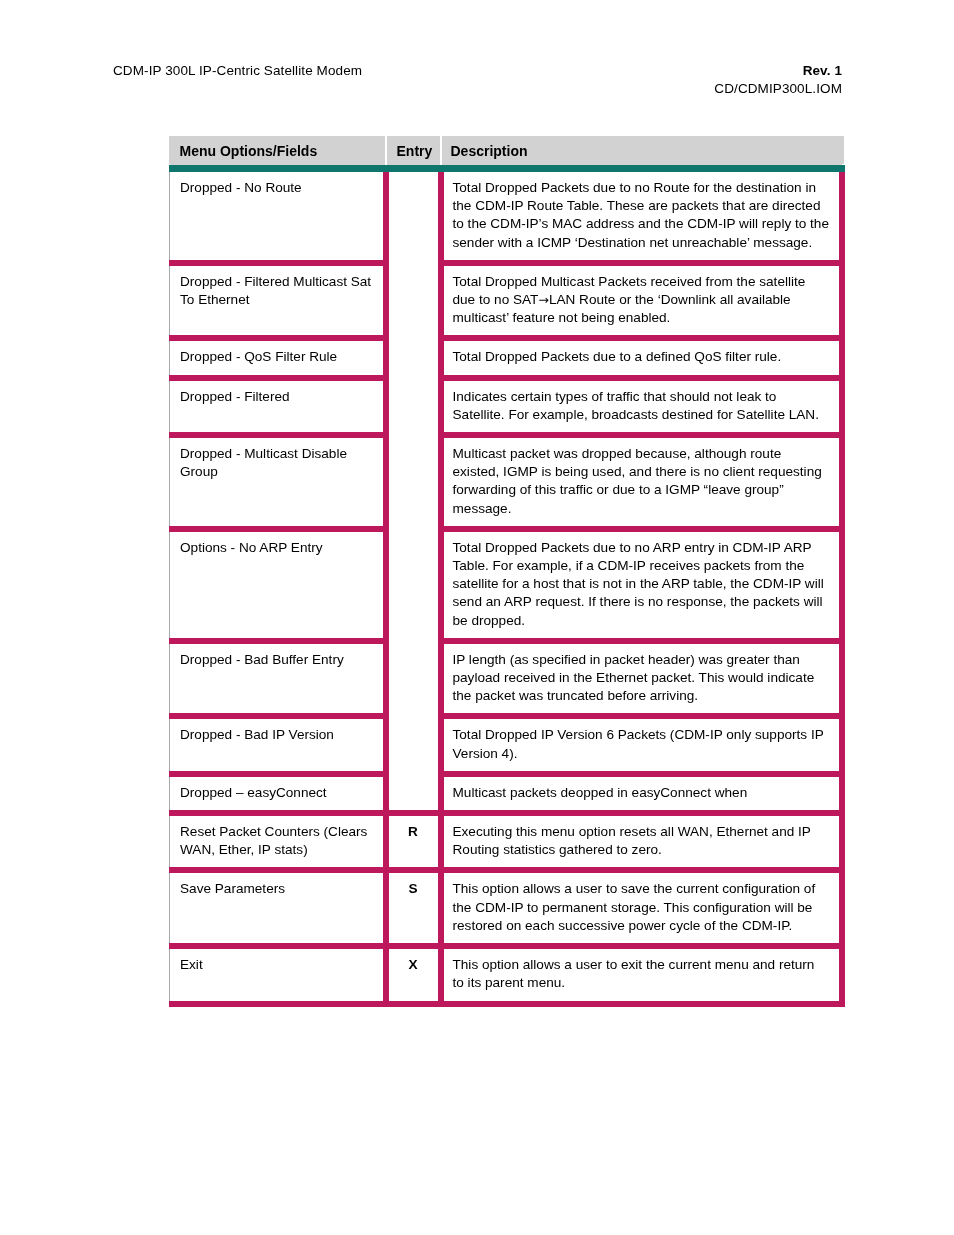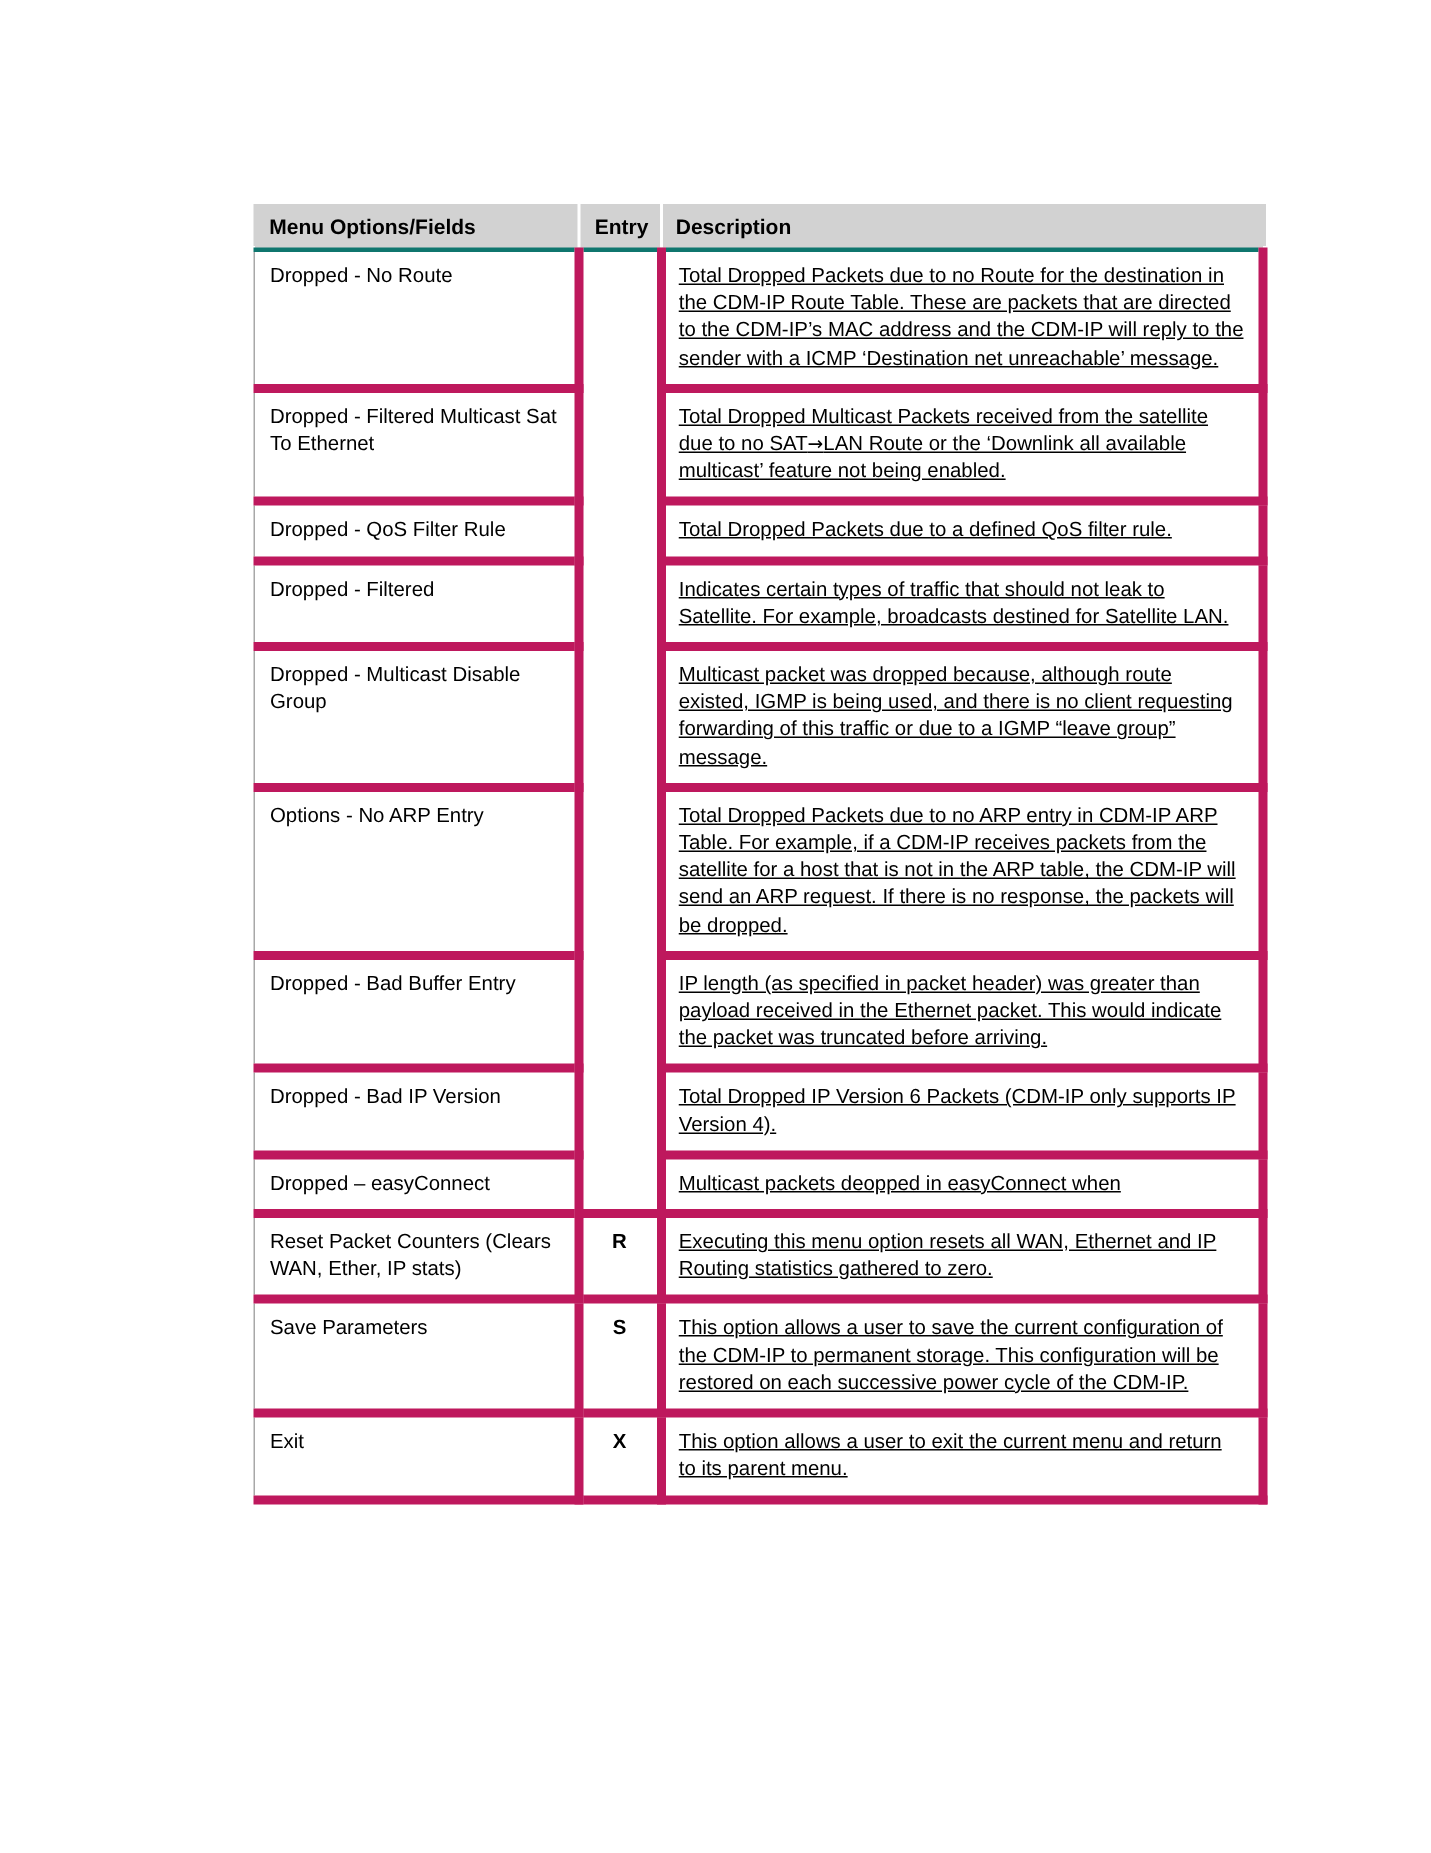--- a/index.html
+++ b/index.html
@@ -129,24 +129,23 @@
     border-left: 1px solid #a8a8a8;
   }
   table.spec tbody td.cell-entry {
     text-align: center;
     font-weight: bold;
     padding-left: 0;
     padding-right: 0;
   }
   table.spec tbody td.cell-desc {
     padding-left: 9px;
-    text-decoration: underline;
   }
   table.spec tbody tr:first-child td {
-    border-top: 3px solid #0f766e;
+    border-top: 7px solid #0f766e;
   }
 
   .arrow-glyph {
     font-family: "DejaVu Sans", sans-serif;
     font-size: 12.5px;
   }
 
   
   .page-number {
     position: absolute;
@@ -156,20 +155,27 @@
     text-align: center;
     font-size: 13.5px;
     color: #2b2b2b;
   }
 </style>
 </head>
 <body>
 
 <div class="page">
 
+  <div class="doc-header">
+    <div class="left">CDM-IP 300L IP-Centric Satellite Modem</div>
+    <div class="right">
+      <div class="rev">Rev. 1</div>
+      <div class="docnum">CD/CDMIP300L.IOM</div>
+    </div>
+  </div>
 
   <div class="table-wrap">
     <div class="header-bleed" style="left:0;">
       <div class="notch"></div>
     </div>
 
     <table class="spec">
       <colgroup>
         <col class="c-name">
         <col class="c-entry">

